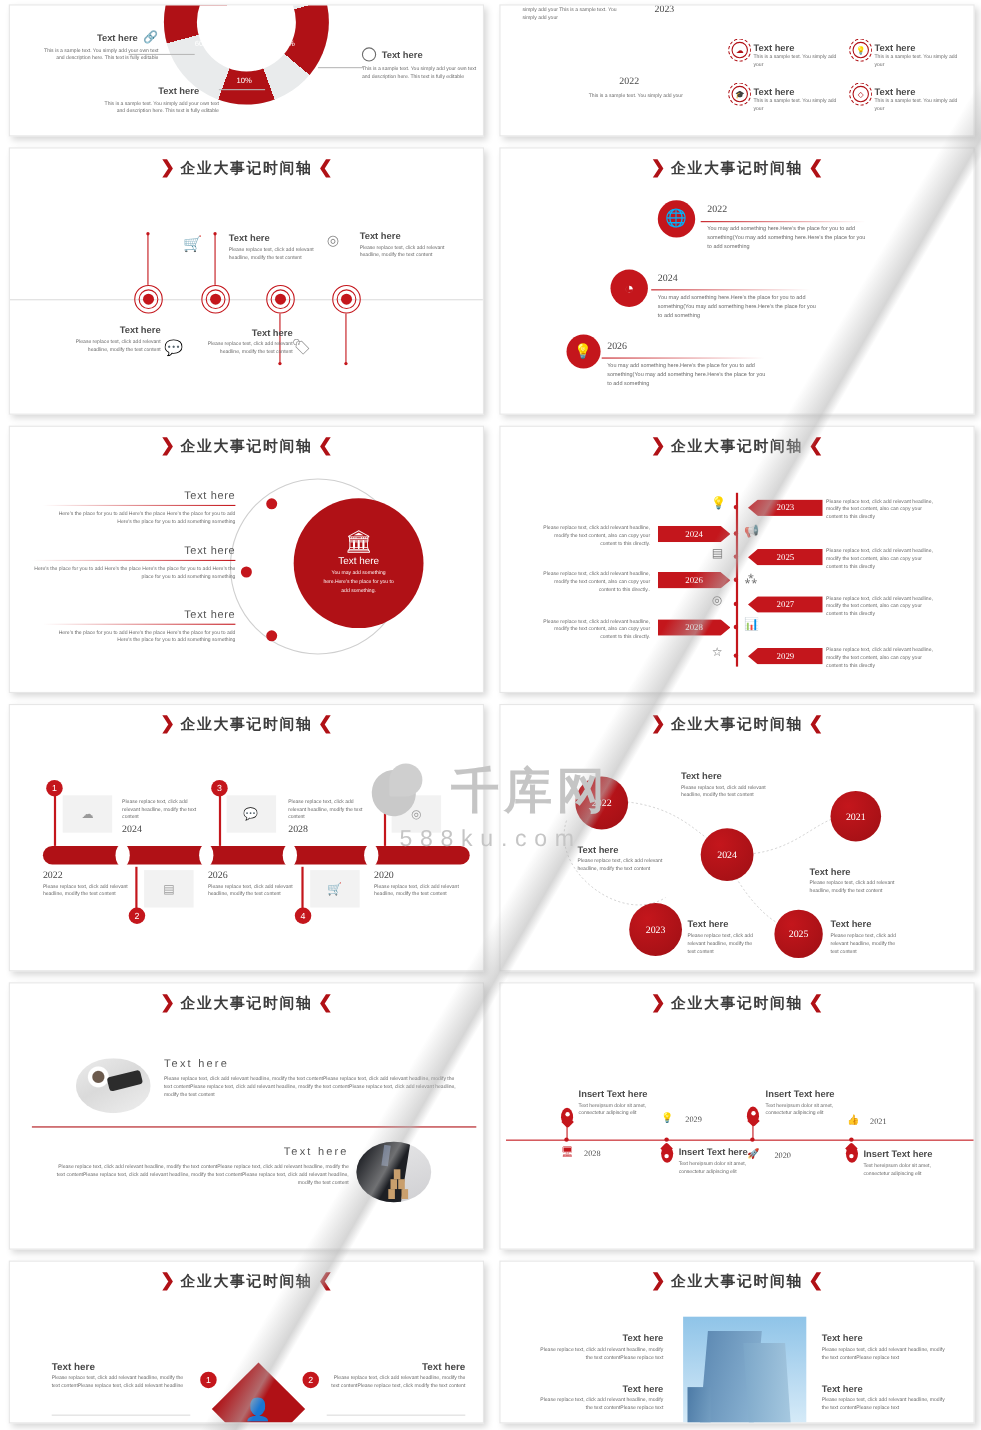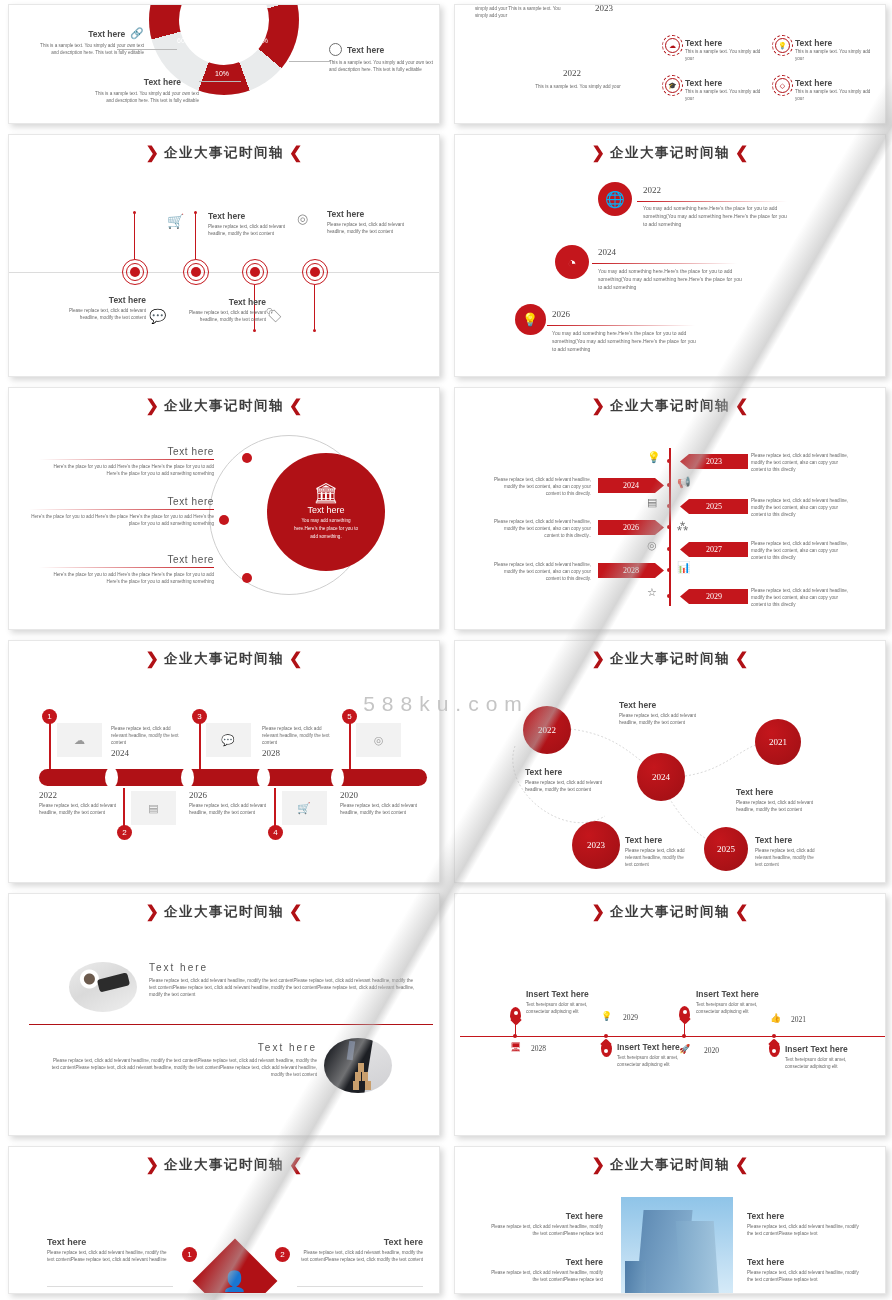--- a/index.html
+++ b/index.html
@@ -716,14 +716,21 @@
         <div class="p" style="margin-top:2px;">Please replace text, click add relevant headline, modify the text contentPlease replace text</div>
       </div>
     </div>
   </div>
 
 </div>
 
 <div class="streak"></div>
 
 <div class="wm">
+  <div class="wm-row">
+    <span class="wm-logo">
+      <span class="lf"></span>
+        <span class="lf2"></span>
+    </span>
+    <span class="wm-txt">千库网</span>
+  </div>
   <div class="wm-sub">588ku.com</div>
 </div>
 
 </body></html>

